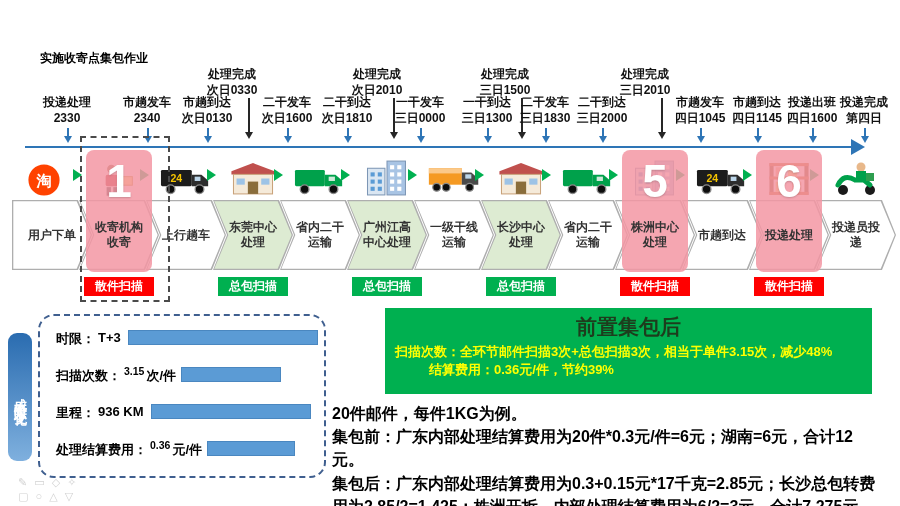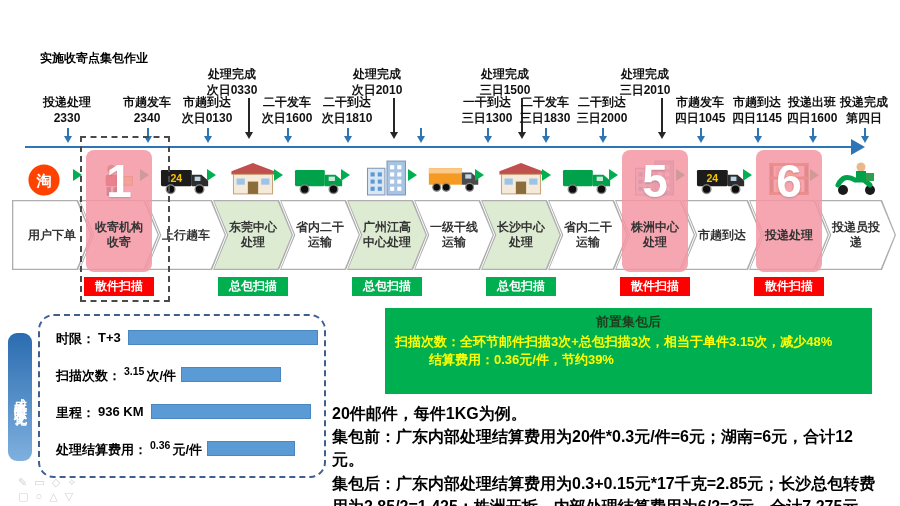--- a/index.html
+++ b/index.html
@@ -53,21 +53,21 @@
   .metrics{position:absolute;left:38px;top:314px;width:288px;height:164px;border:2px dashed #3f5f8f;border-radius:16px;background:#fff;box-sizing:border-box;}
   .mrow{position:absolute;left:16px;height:20px;display:flex;align-items:flex-start;font-size:13px;font-weight:bold;color:#000;white-space:nowrap;}
   .mvalue{margin-left:3px;}
   .mvalue.sm{font-size:10.5px;position:relative;top:-2px;}
   .munit{margin-left:2px;}
   .bar{height:15px;background:#5b9bd5;margin-left:5px;border:1px solid #4a87c0;box-sizing:border-box;}
 
   
   .greenbox{position:absolute;left:385px;top:308px;width:487px;height:86px;background:#00b050;
             padding:5px 10px;box-sizing:border-box;}
-  .gb-title{text-align:center;font-size:13px;font-weight:bold;color:#1d3d1d;margin-bottom:2px;}
+  .gb-title{text-align:center;font-size:21px;font-weight:bold;color:#1d3d1d;margin-bottom:2px;}
   .gb-line{color:#ffff00;font-size:13px;font-weight:bold;line-height:1.35;}
   .gb-indent{padding-left:34px;}
 
   
   .notes{position:absolute;left:332px;top:402px;width:546px;font-size:16px;font-weight:bold;color:#000;line-height:1.45;}
   .notes p{margin:0;}
 
   .watermark{position:absolute;left:18px;top:476px;color:#d2d2d2;font-size:11px;line-height:1.25;letter-spacing:2px;}
 </style>
 </head>
@@ -110,20 +110,24 @@
       <div class="tlabel" style="left: 307px;">
         <span>二干到达</span>
         <span>次日1810</span>
       </div>
       <div class="varrow varrow-blue" style="left: 347px; top: 128px; height: 12px;"></div>
       <div class="tlabel milestone" style="left: 337px;">
         <span>处理完成</span>
         <span>次日2010</span>
       </div>
       <div class="varrow varrow-black" style="left: 393px; top: 98px; height: 38px;"></div>
+      <div class="tlabel" style="left: 380px;">
+        <span>一干发车</span>
+        <span>三日0000</span>
+      </div>
       <div class="varrow varrow-blue" style="left: 420px; top: 128px; height: 12px;"></div>
       <div class="tlabel" style="left: 447px;">
         <span>一干到达</span>
         <span>三日1300</span>
       </div>
       <div class="varrow varrow-blue" style="left: 487px; top: 128px; height: 12px;"></div>
       <div class="tlabel milestone" style="left: 465px;">
         <span>处理完成</span>
         <span>三日1500</span>
       </div>

